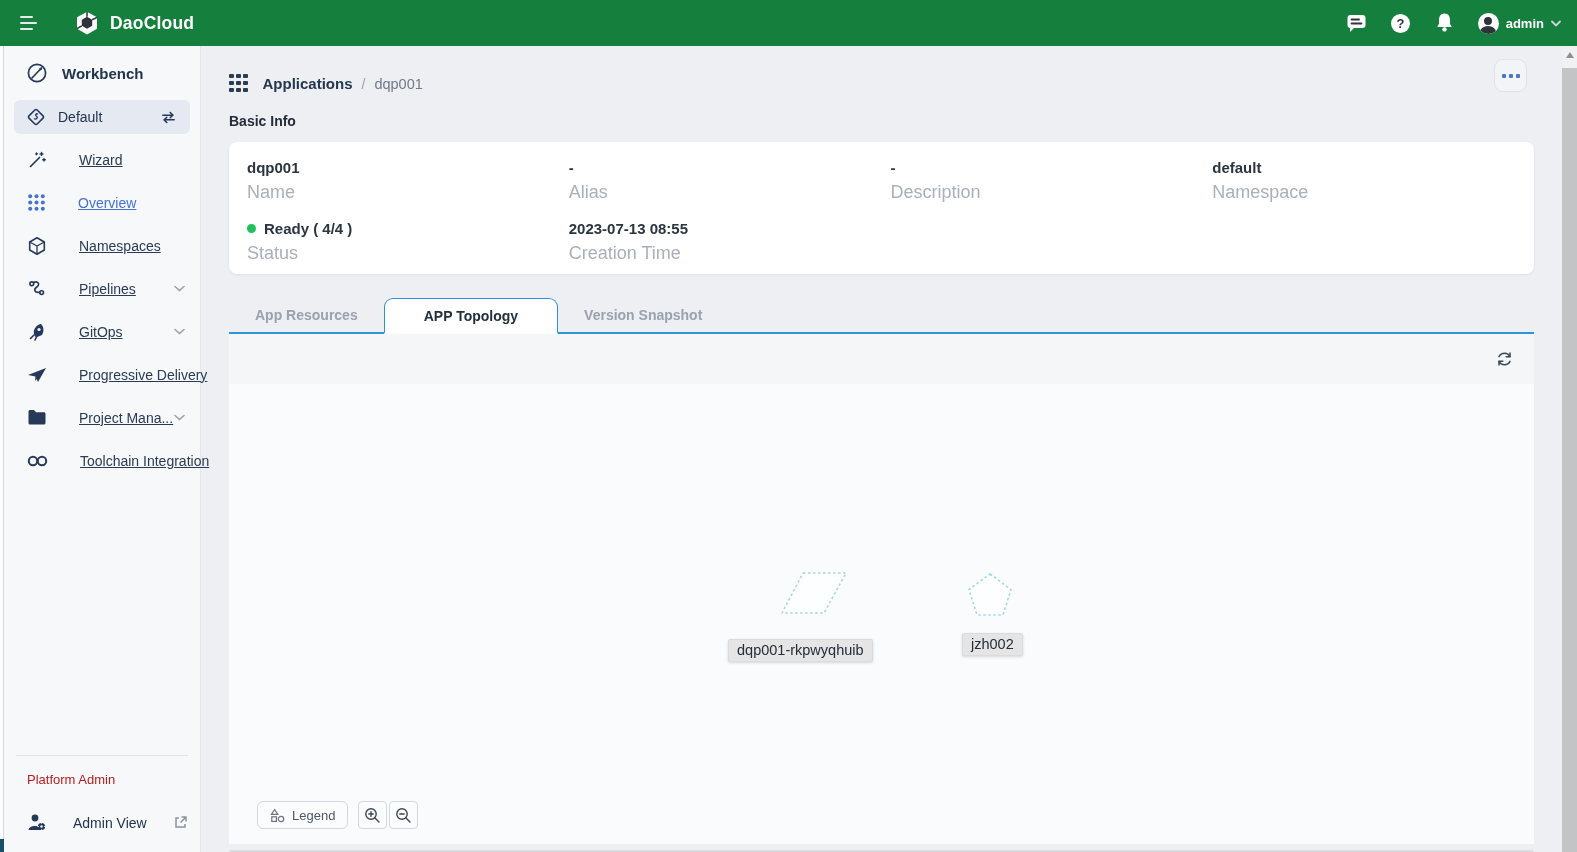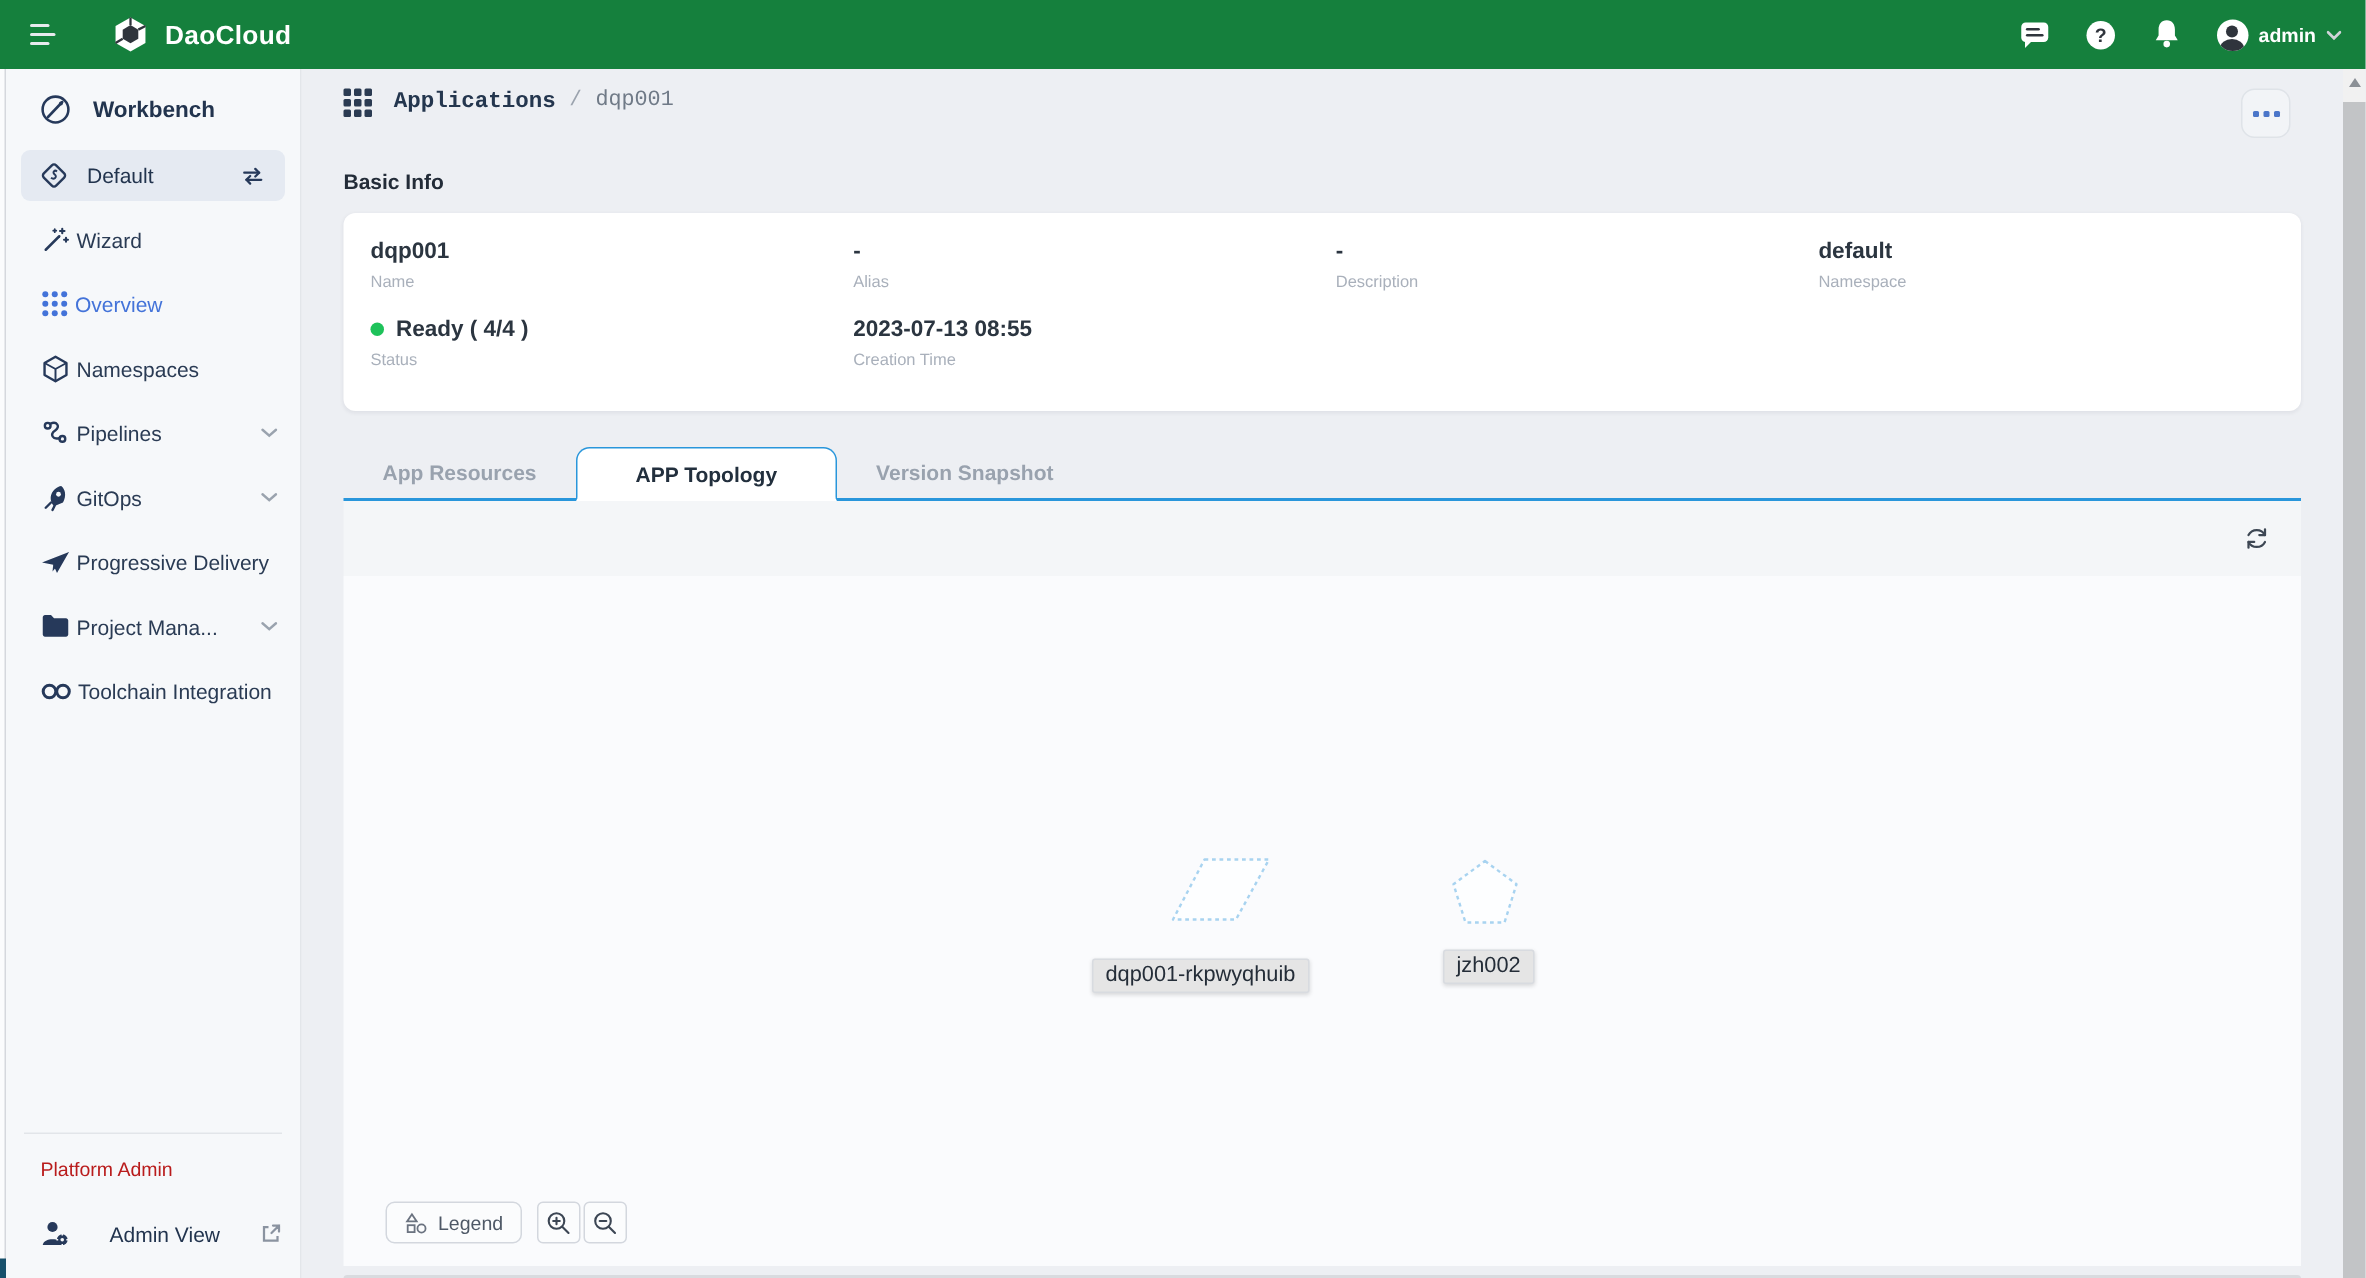--- a/index.html
+++ b/index.html
@@ -26,45 +26,45 @@
   .scroll-arrow { height:18px; display:flex; align-items:center; justify-content:center; cursor:pointer; }
   .scroll-arrow .tri { width:0; height:0; border-left:4.5px solid transparent; border-right:4.5px solid transparent; border-bottom:6px solid #8b9096; }
   .scroll-thumb { position:absolute; left:0; right:0; top:22px; bottom:0; background:#c2c4c6; cursor:pointer; }
 
   
   .sidebar { position:absolute; left:4px; top:46px; width:197px; bottom:0; background:#f6f8fa; border-right:1px solid #e3e6ea; z-index:10; }
   .wb-row { display:flex; align-items:center; gap:14px; padding:16px 0 16px 22px; font-size:15px; color:#22344e; font-weight:600; }
   .default-row { margin:0 10px; height:34px; background:#e5eaf2; border-radius:6px; display:flex; align-items:center; gap:13px; padding:0 13px 0 13px; font-size:14px; color:#22344e; cursor:pointer; }
   .default-row .sync { margin-left:auto; display:flex; }
   .nav { margin-top:4px; }
-  .nav-item { height:43px; display:flex; align-items:center; gap:4px; padding-left:23px; font-size:14px; color:#2a3b54; position:relative; cursor:pointer; }
+  .nav-item { height:43px; display:flex; align-items:center; gap:32px; padding-left:23px; font-size:14px; color:#2a3b54; position:relative; cursor:pointer;text-decoration:underline; }
   .nav-item .lbl { white-space:nowrap; }
   .nav-item.active { color:#4373d9; }
   .nav-item .chev { position:absolute; right:15px; display:flex; }
   .sidebar-footer { position:absolute; left:0; right:0; bottom:0; padding-bottom:20px; }
   .sb-divider { margin:0 12px 16px; border-top:1px solid #e2e5e9; }
   .section-label { padding-left:23px; font-size:13px; color:#b91c1c; }
   .admin-row { margin-top:26px; display:flex; align-items:center; gap:26px; padding-left:23px; font-size:14px; color:#22344e; cursor:pointer; }
 
   
   .main { position:absolute; left:201px; top:46px; width:1361px; height:806px; background:#edeff3; overflow:hidden; }
-  .page-head { display:flex; align-items:flex-start; height:33px; margin:13px 35px 0 28px;font-family:Liberation Mono, monospace; }
+  .page-head { display:flex; align-items:flex-end; height:33px; margin:13px 35px 0 28px; }
   .crumb-grid { display:grid; grid-template-columns:repeat(3,4.5px); grid-gap:2.5px; margin-right:15px; }
   .crumb-grid div { width:4.5px; height:4.5px; background:#2b3b52; border-radius:1px; }
   .crumb-root { font-size:15px; font-weight:bold; color:#24364e; cursor:pointer; }
   .crumb-sep { margin:0 9px; color:#9aa2ad; font-size:14px; }
   .crumb-cur { color:#707a87; font-size:14.5px; }
   .dots-button { margin-left:auto; width:33px; height:33px; border:1px solid #dfe3e8; border-radius:9px; background:#f2f4f7; display:flex; align-items:center; justify-content:center; gap:3px; cursor:pointer; }
   .dots-button div { width:4px; height:4px; border-radius:1px; background:#4b76c9; }
 
   .section-title { margin:21px 0 0 28px; font-size:14px; font-weight:bold; color:#232c38; }
 
   .card { margin:13px 28px 0; height:132px; background:#ffffff; border-radius:8px; box-shadow:0 1px 3px rgba(25,35,55,.07); padding:17px 0 0 18px; display:grid; grid-template-columns:repeat(4,1fr); grid-row-gap:17px; align-content:start; }
   .field .val { font-size:15px; font-weight:600; color:#2b3540; display:flex; align-items:center; }
-  .field .lab { margin-top:6px; font-size:11px; color:#a9b0bb; }
+  .field .lab { margin-top:6px; font-size:18px; color:#a9b0bb; }
   .status-dot { width:9px; height:9px; border-radius:50%; background:#1ec25a; margin-right:8px; display:inline-block; }
 
   .tabbar { margin:24px 28px 0; display:flex; border-bottom:2px solid #2996db; height:36px; align-items:stretch; }
   .tab { padding:0 20px; display:flex; align-items:center; font-size:14px; font-weight:bold; color:#99a2ae; cursor:pointer; margin-left:6px; }
   .tab.active { background:#fff; border:1px solid #2996db; border-bottom:2px solid #fff; margin-bottom:-2px; border-radius:9px 9px 0 0; color:#222f3d; padding:0 39px; }
 
   .panel-toolbar { margin:0 28px; height:50px; background:#f4f6f8; position:relative; }
   .refresh-button { position:absolute; right:20px; top:50%; transform:translateY(-50%); cursor:pointer; display:flex; }
   .canvas { margin:0 28px; height:460px; background:#fafbfd; position:relative; }
 

